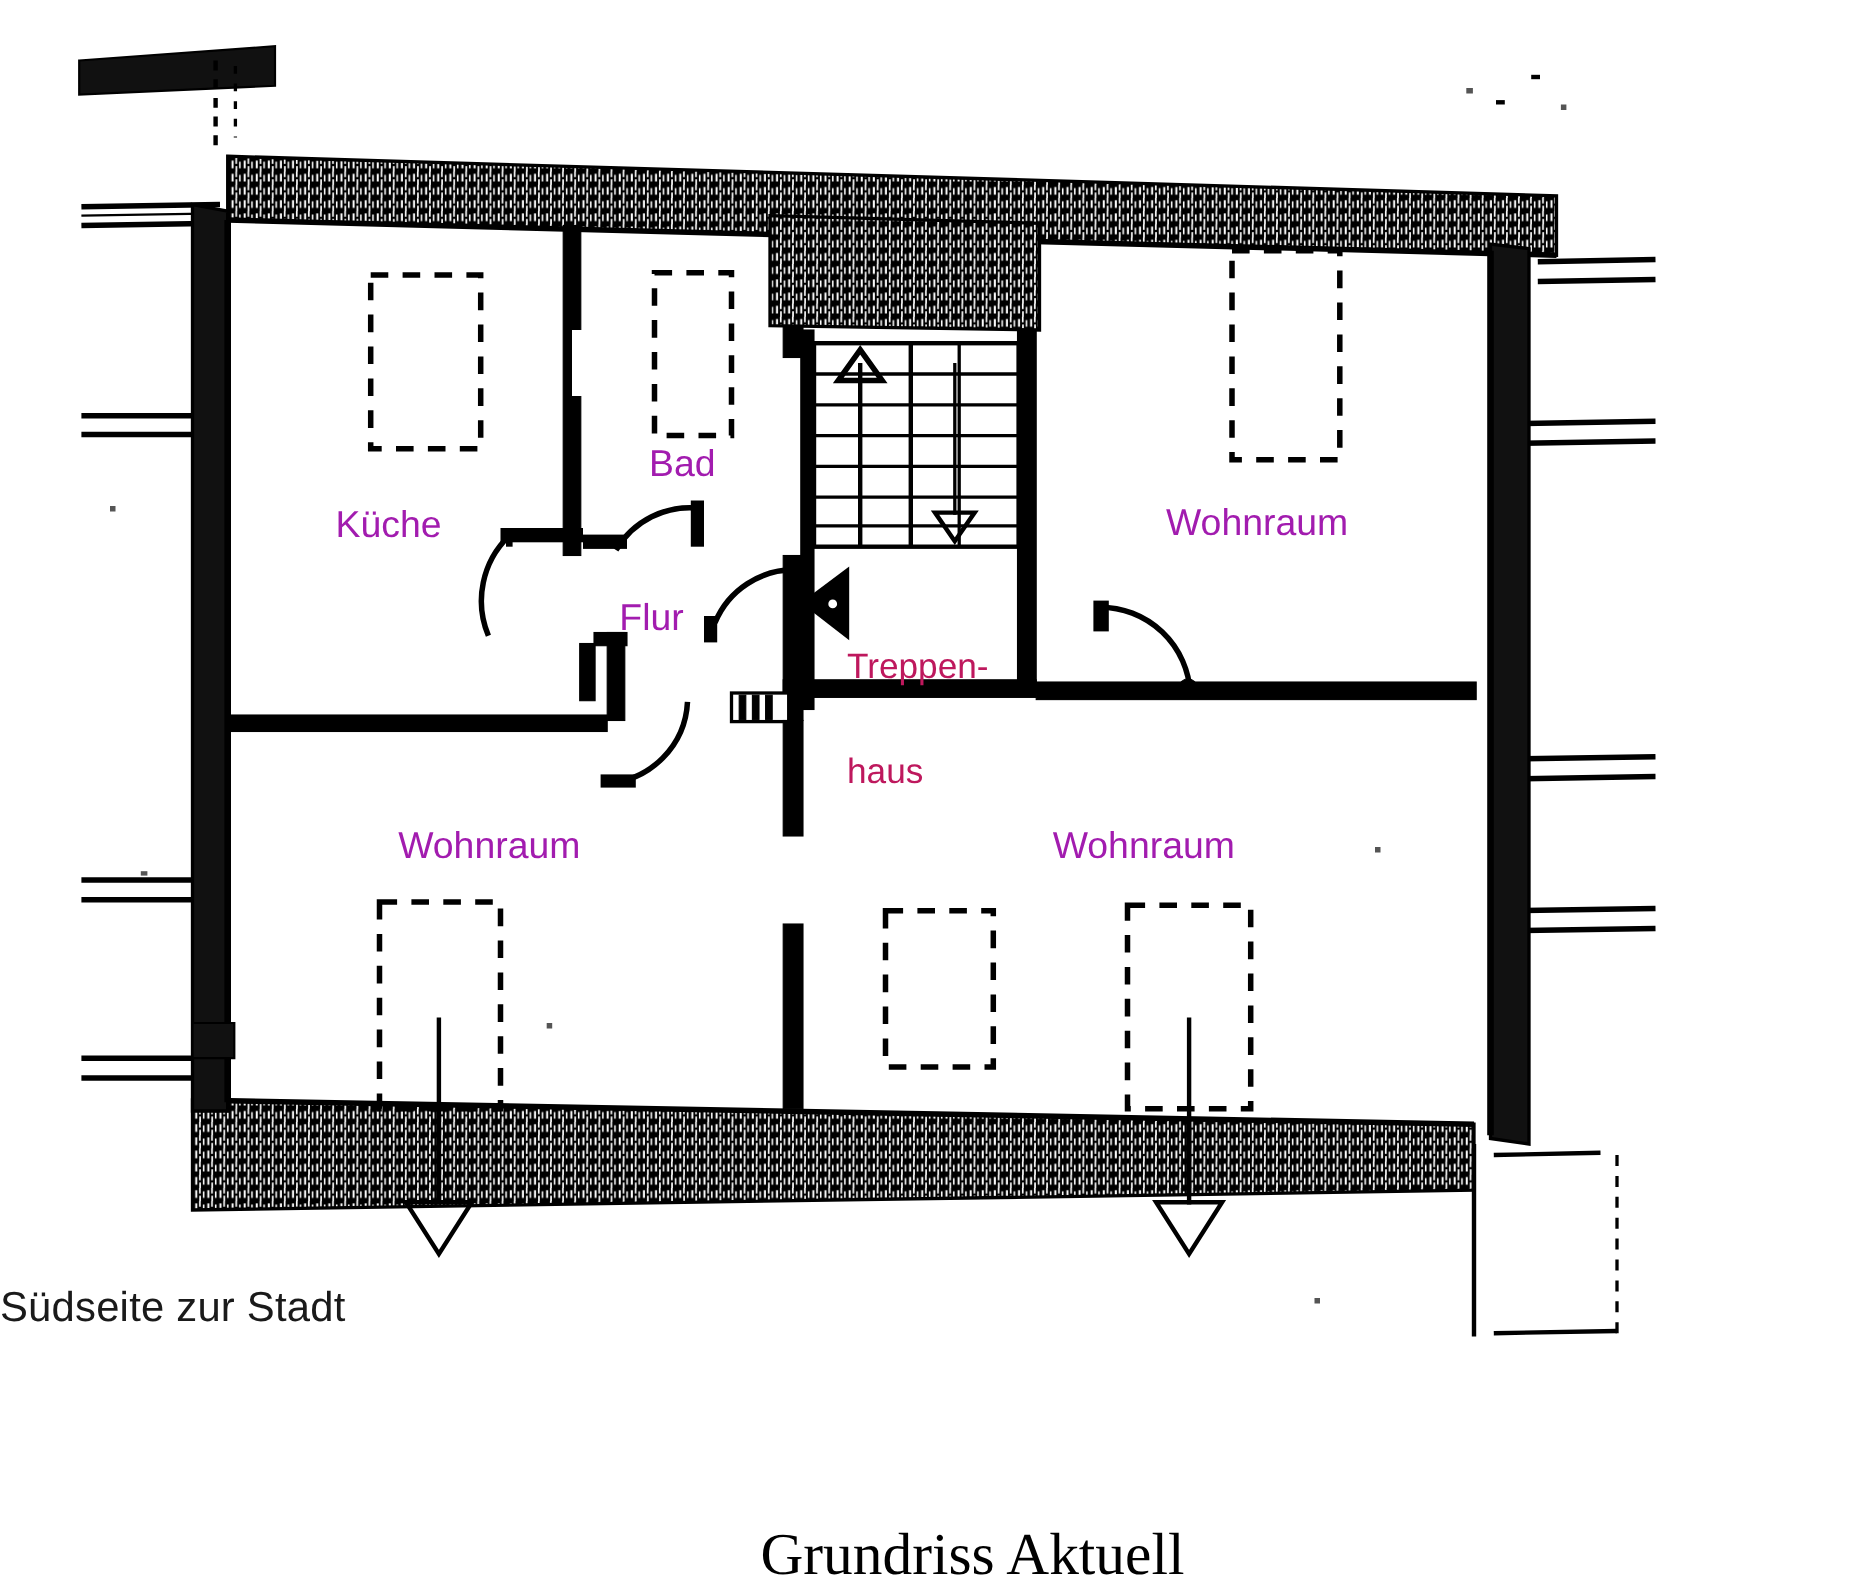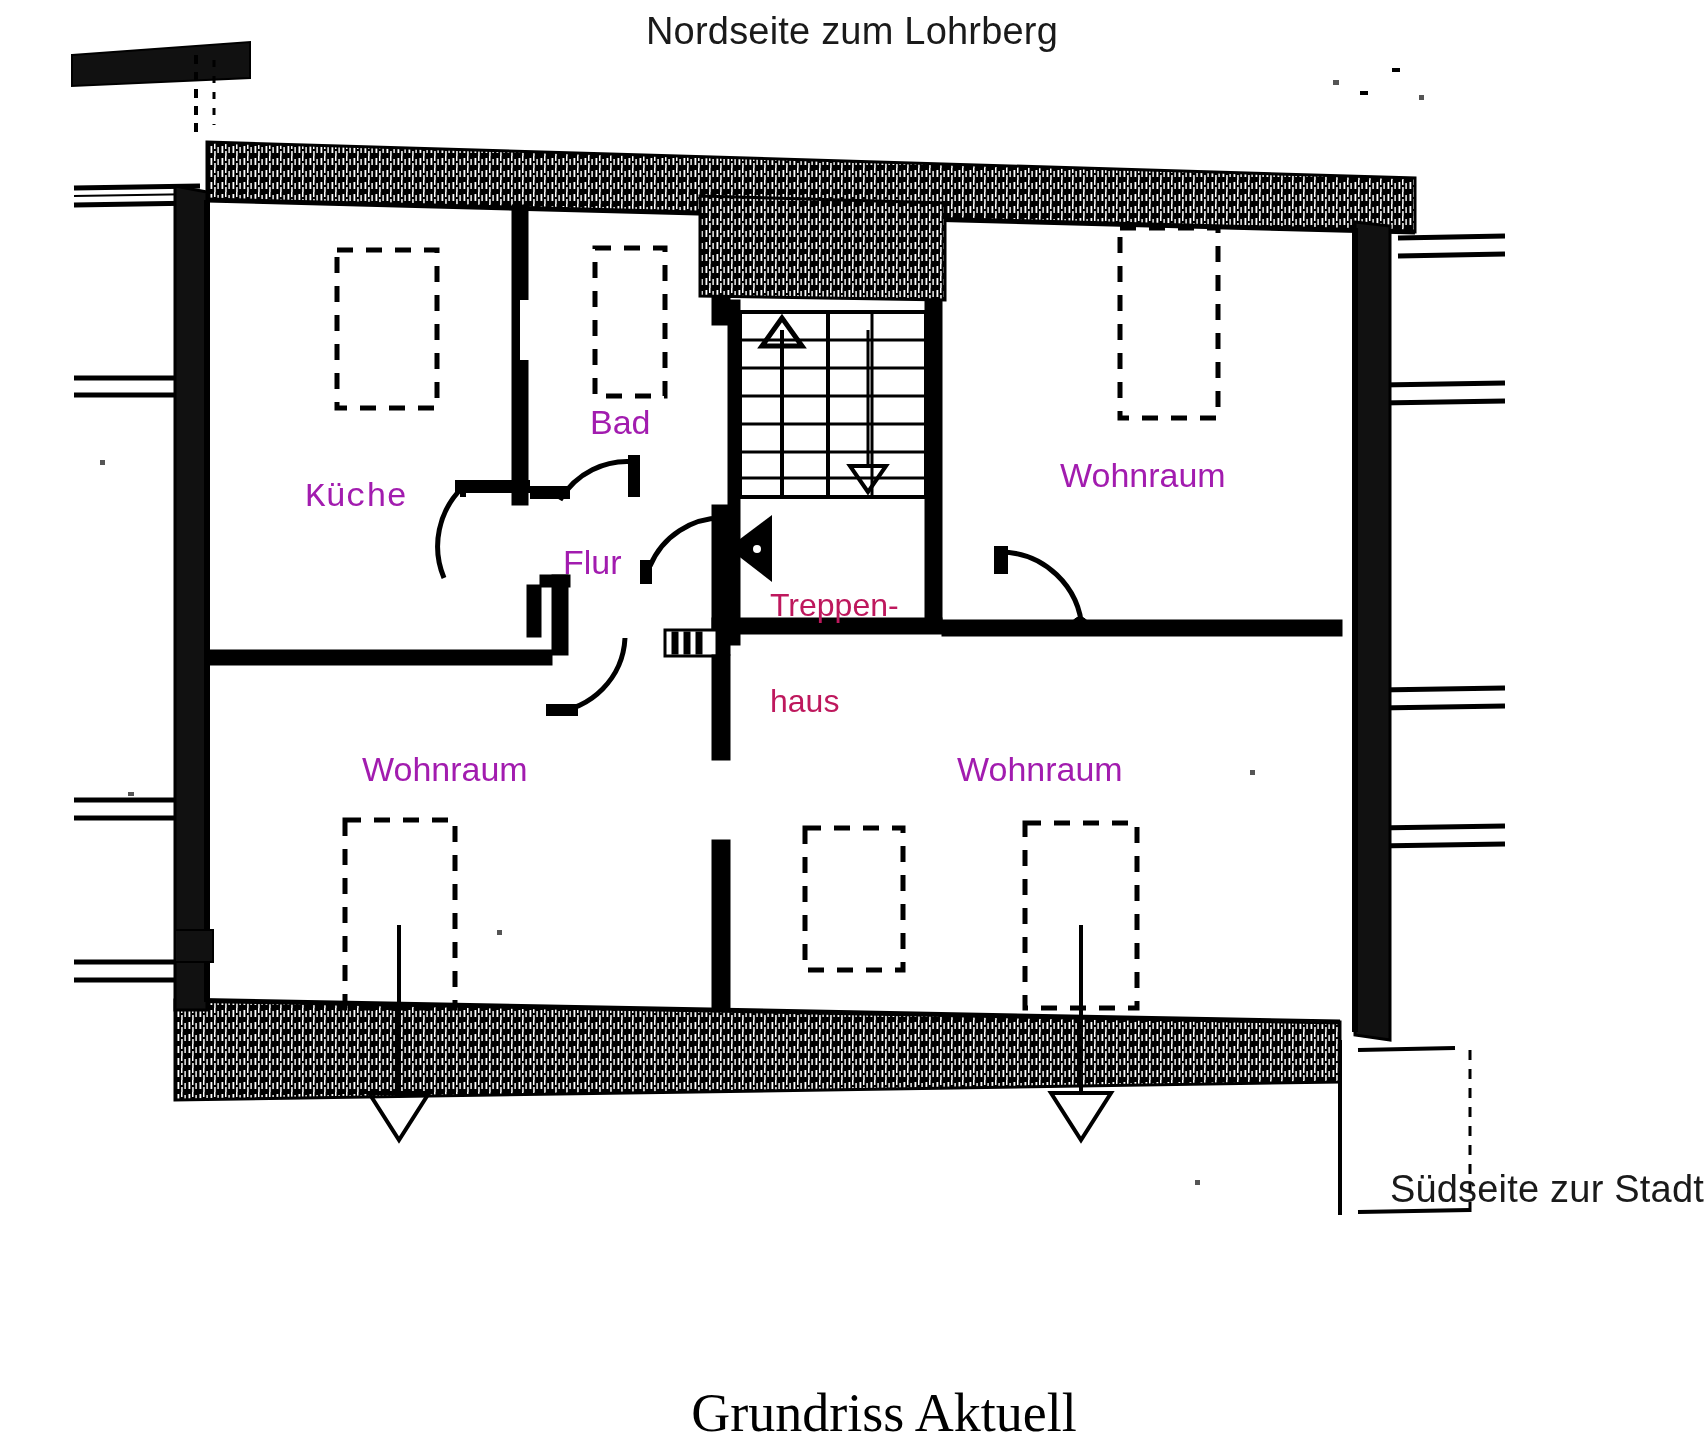--- a/index.html
+++ b/index.html
@@ -244,36 +244,35 @@
       <rect x="100" y="460" width="5" height="5"></rect>
       <rect x="128" y="792" width="6" height="4"></rect>
       <rect x="497" y="930" width="5" height="5"></rect>
       <rect x="1250" y="770" width="5" height="5"></rect>
       <rect x="1195" y="1180" width="5" height="5"></rect>
       <rect x="1333" y="80" width="6" height="5"></rect>
       <rect x="1419" y="95" width="5" height="5"></rect>
     </g>
   </svg>
 
-  <div class="lbl orient-label" style="left:0; top:12px; width:1704px; text-align:center;">Nordseite zum Lohrberg</div>
-
-  <div class="lbl room-label" style="left:305px; top:480px;font-family:Liberation Mono, monospace;">Küche</div>
+
+  <div class="lbl room-label" style="left:305px; top:460px;">Küche</div>
 
   <div class="lbl room-label" style="left:590px; top:405px;">Bad</div>
 
   <div class="lbl room-label" style="left:563px; top:545px;">Flur</div>
 
   <div class="lbl room-label" style="left:1060px; top:458px;">Wohnraum</div>
 
   <div class="lbl room-label" style="left:362px; top:752px;">Wohnraum</div>
 
   <div class="lbl room-label" style="left:957px; top:752px;">Wohnraum</div>
 
   <div class="lbl stair-label" style="left:770px; top:525px;">
     <div>Treppen-</div>
     <div>haus</div>
   </div>
 
-  <div class="lbl orient-label" style="left:0; top:1170px; width:1704px; text-align:right;">Südseite zur Stadt</div>
+  <div class="lbl orient-label" style="left:0; top:1170px; width:1704px; text-align:left;">Südseite zur Stadt</div>
 
   <div class="lbl caption" style="left:0; top:1385px; width:1704px; text-align:center;">Grundriss Aktuell</div>
 
 </div>
 
 </body></html>

